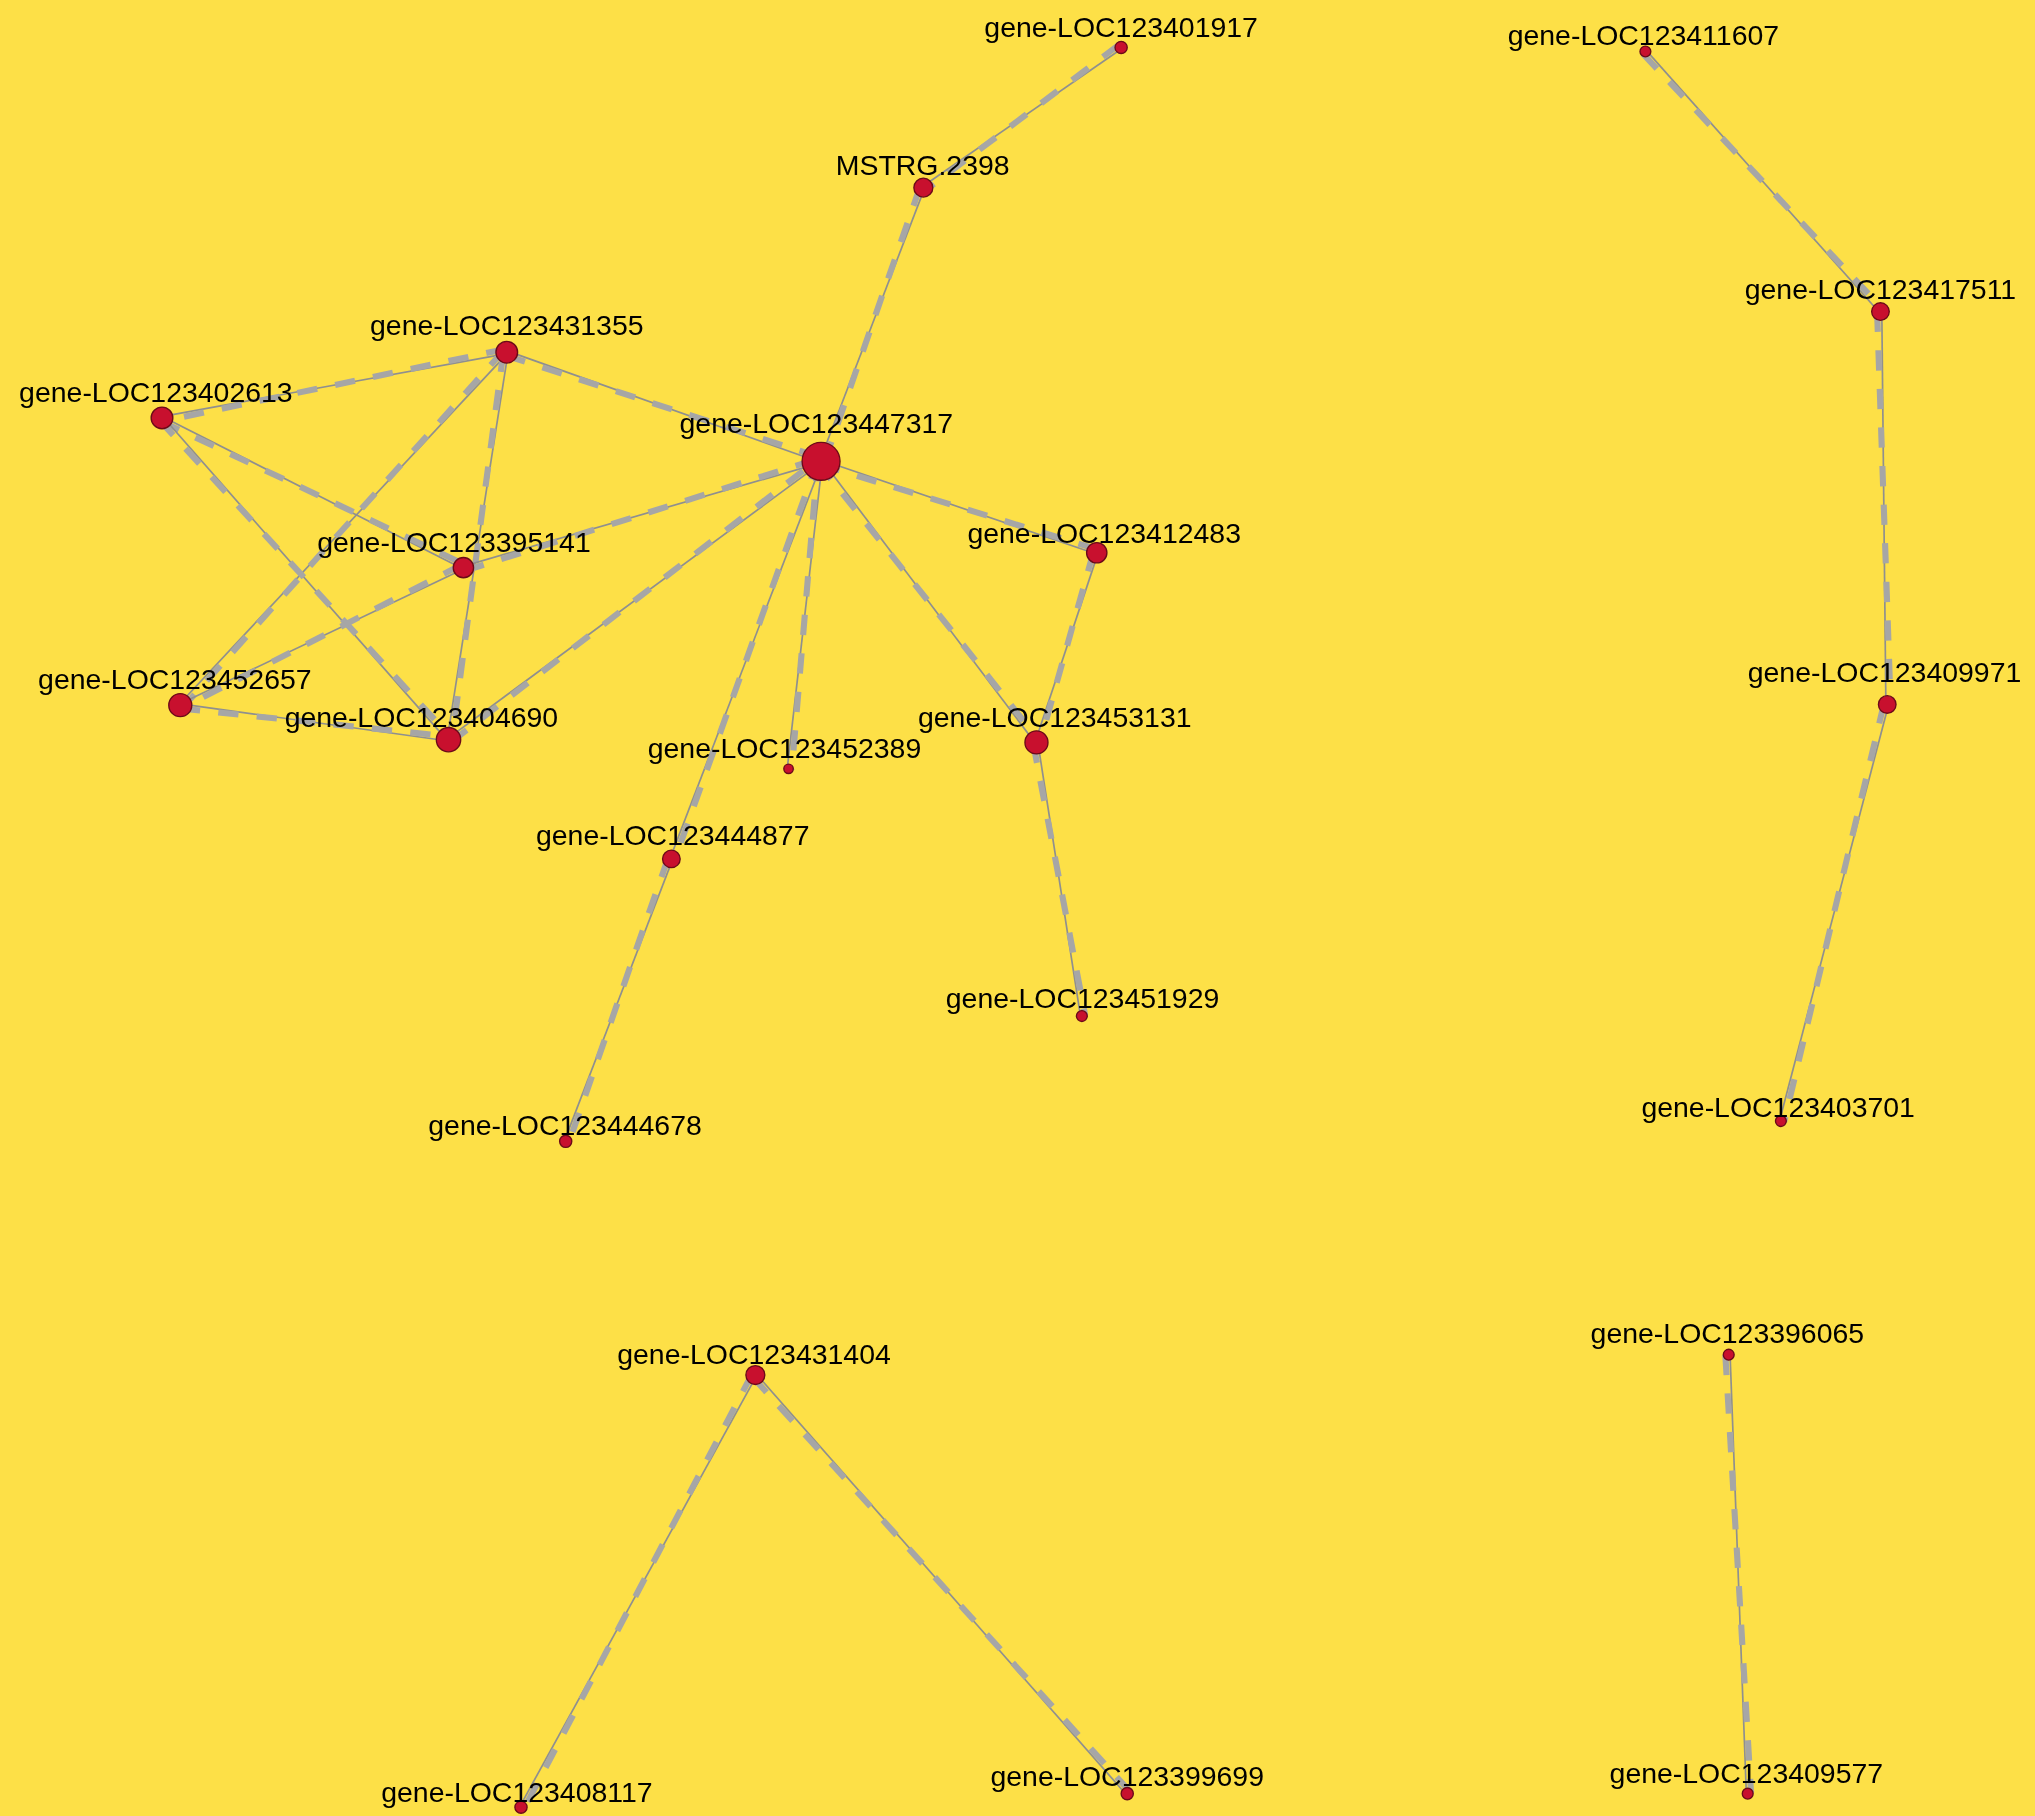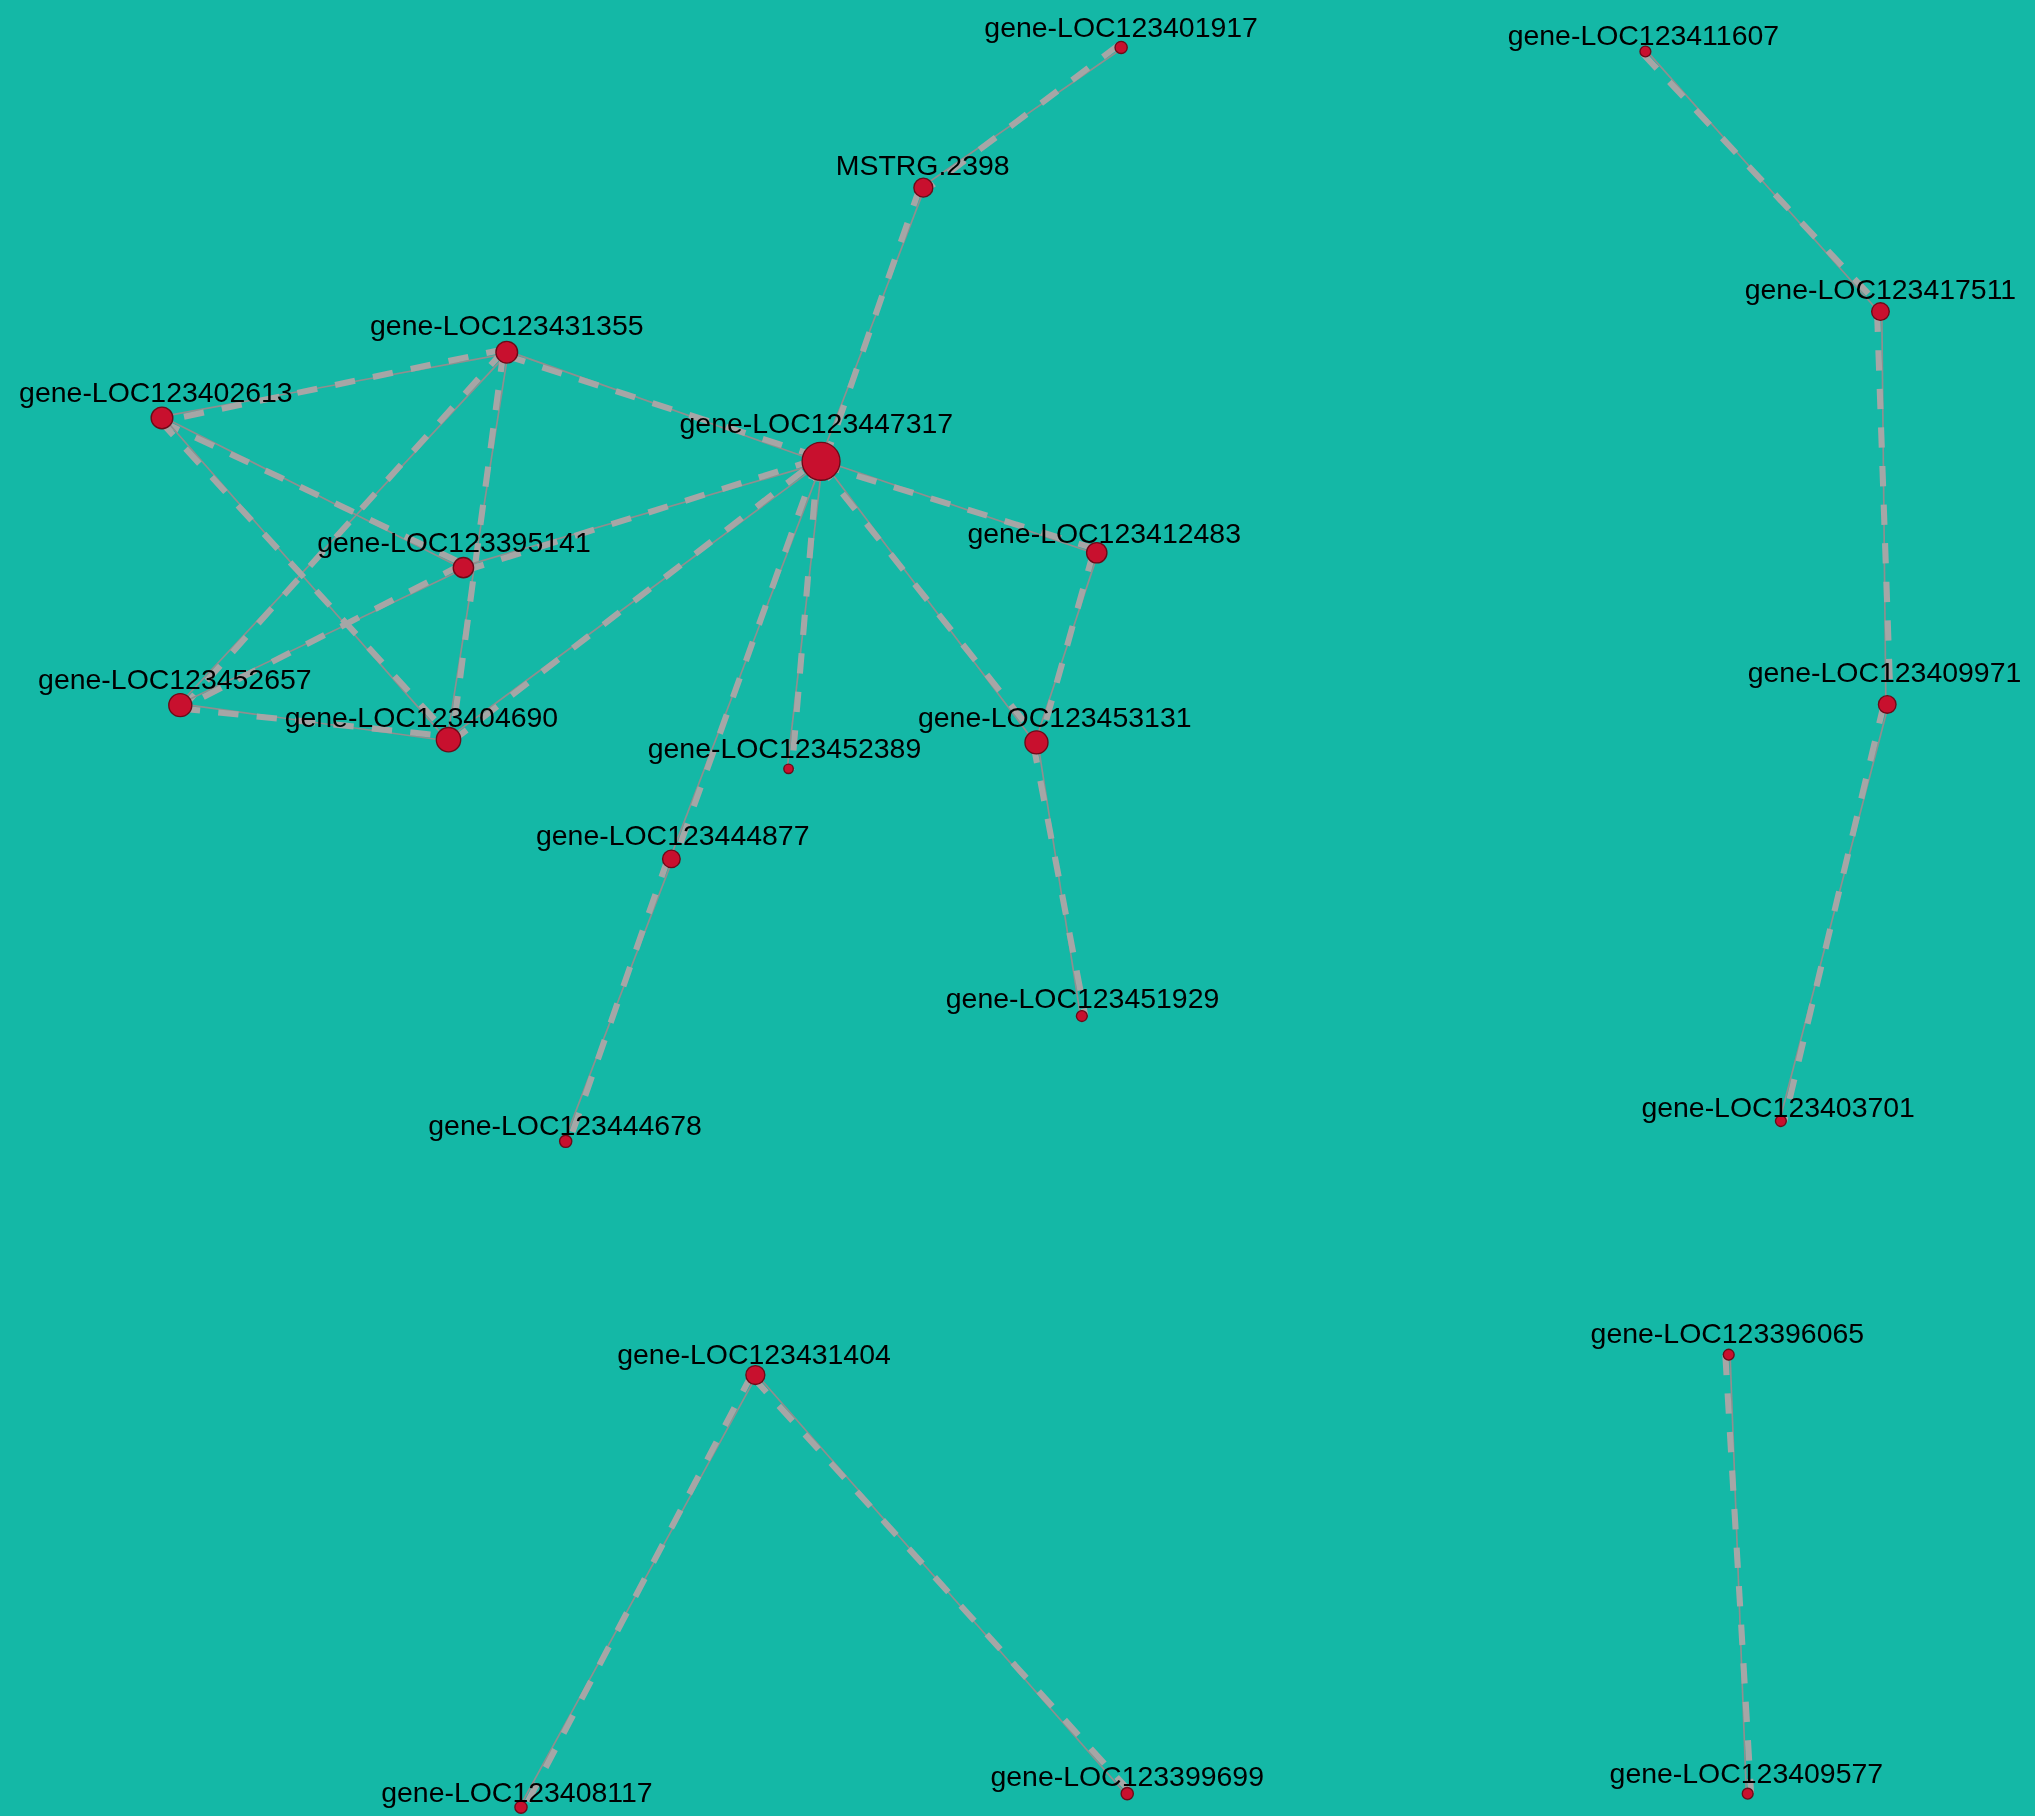--- a/index.html
+++ b/index.html
@@ -8,21 +8,21 @@
     width: 2035px;
     height: 1816px;
     background: #ffffff;
     overflow: hidden;
     font-family: "Liberation Sans", sans-serif;
   }
   #stage {
     position: relative;
     width: 2035px;
     height: 1816px;
-    background: #14b8a6;
+    background: #fde047;
   }
   svg { display: block; }
   text.node-label {
     font-family: "Liberation Sans", sans-serif;
     font-weight: 400;
   }
 </style>
 </head>
 <body>
 

